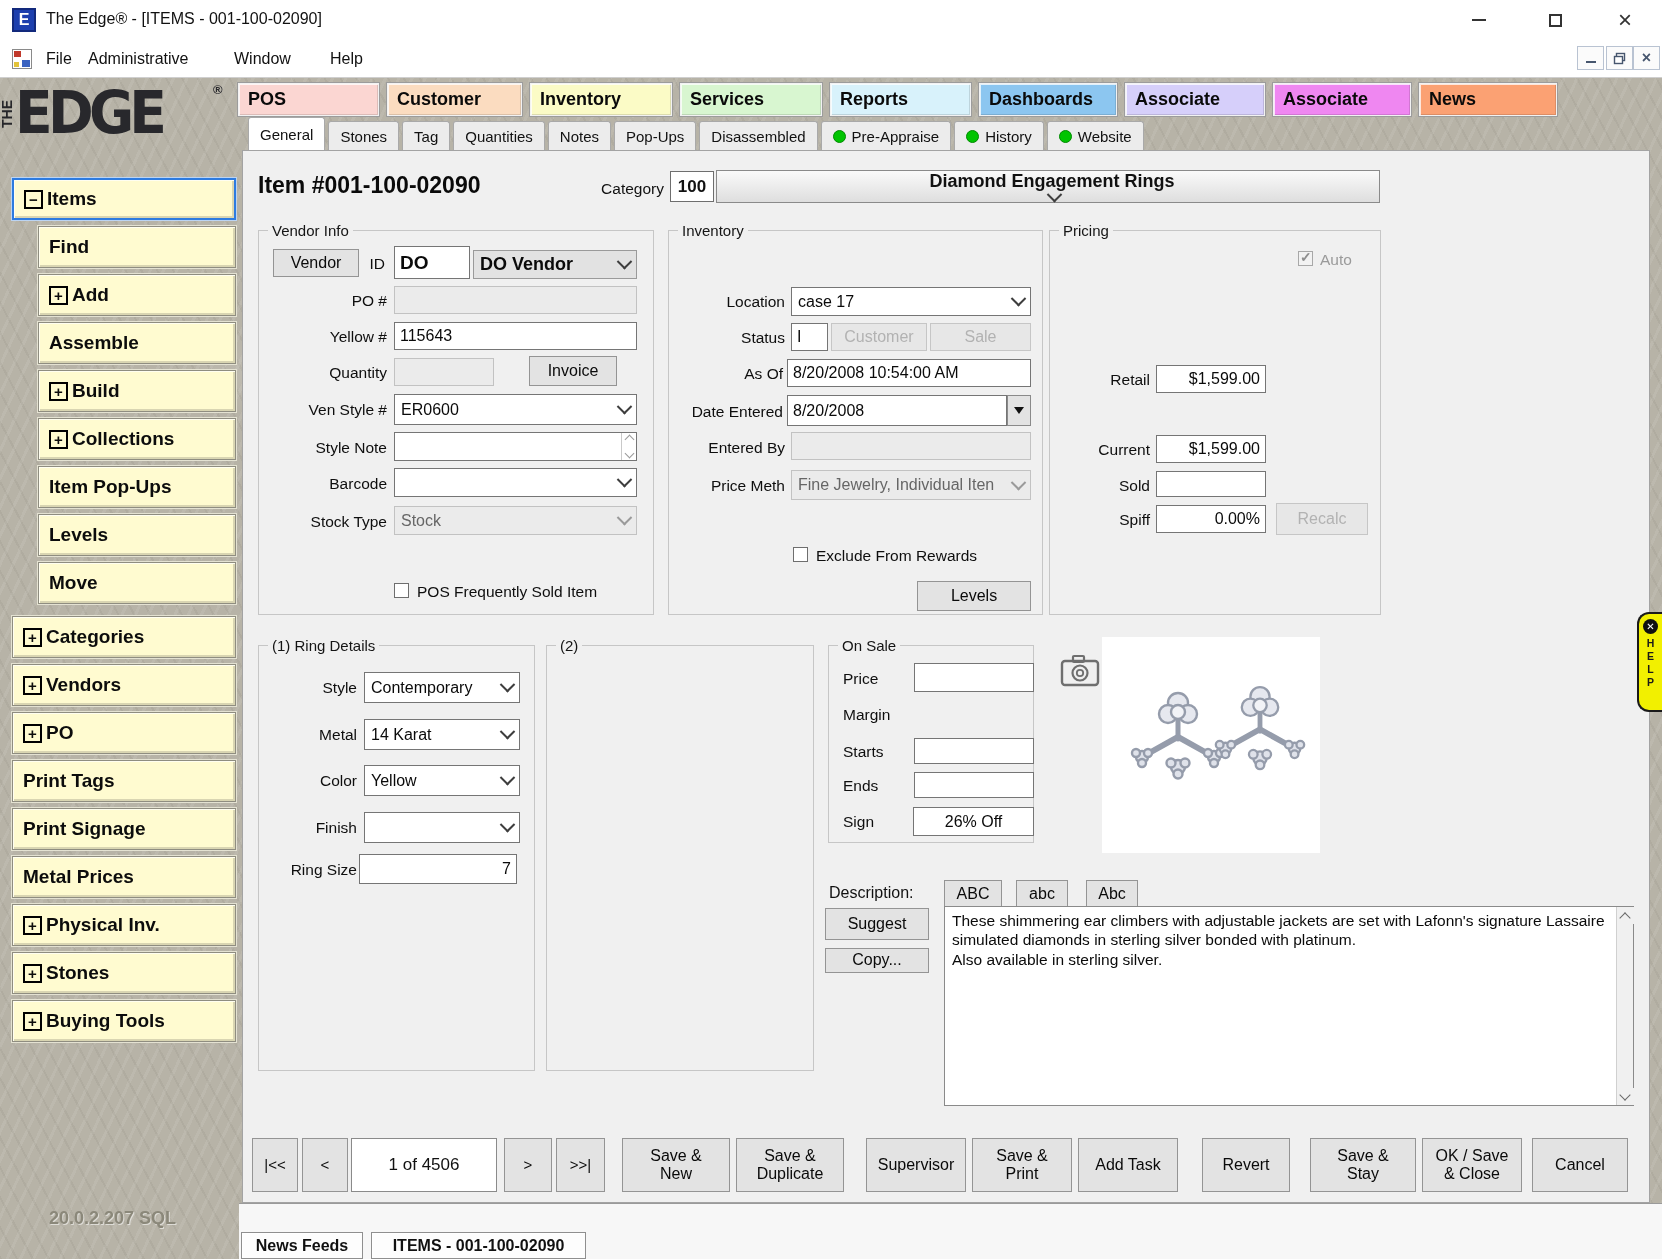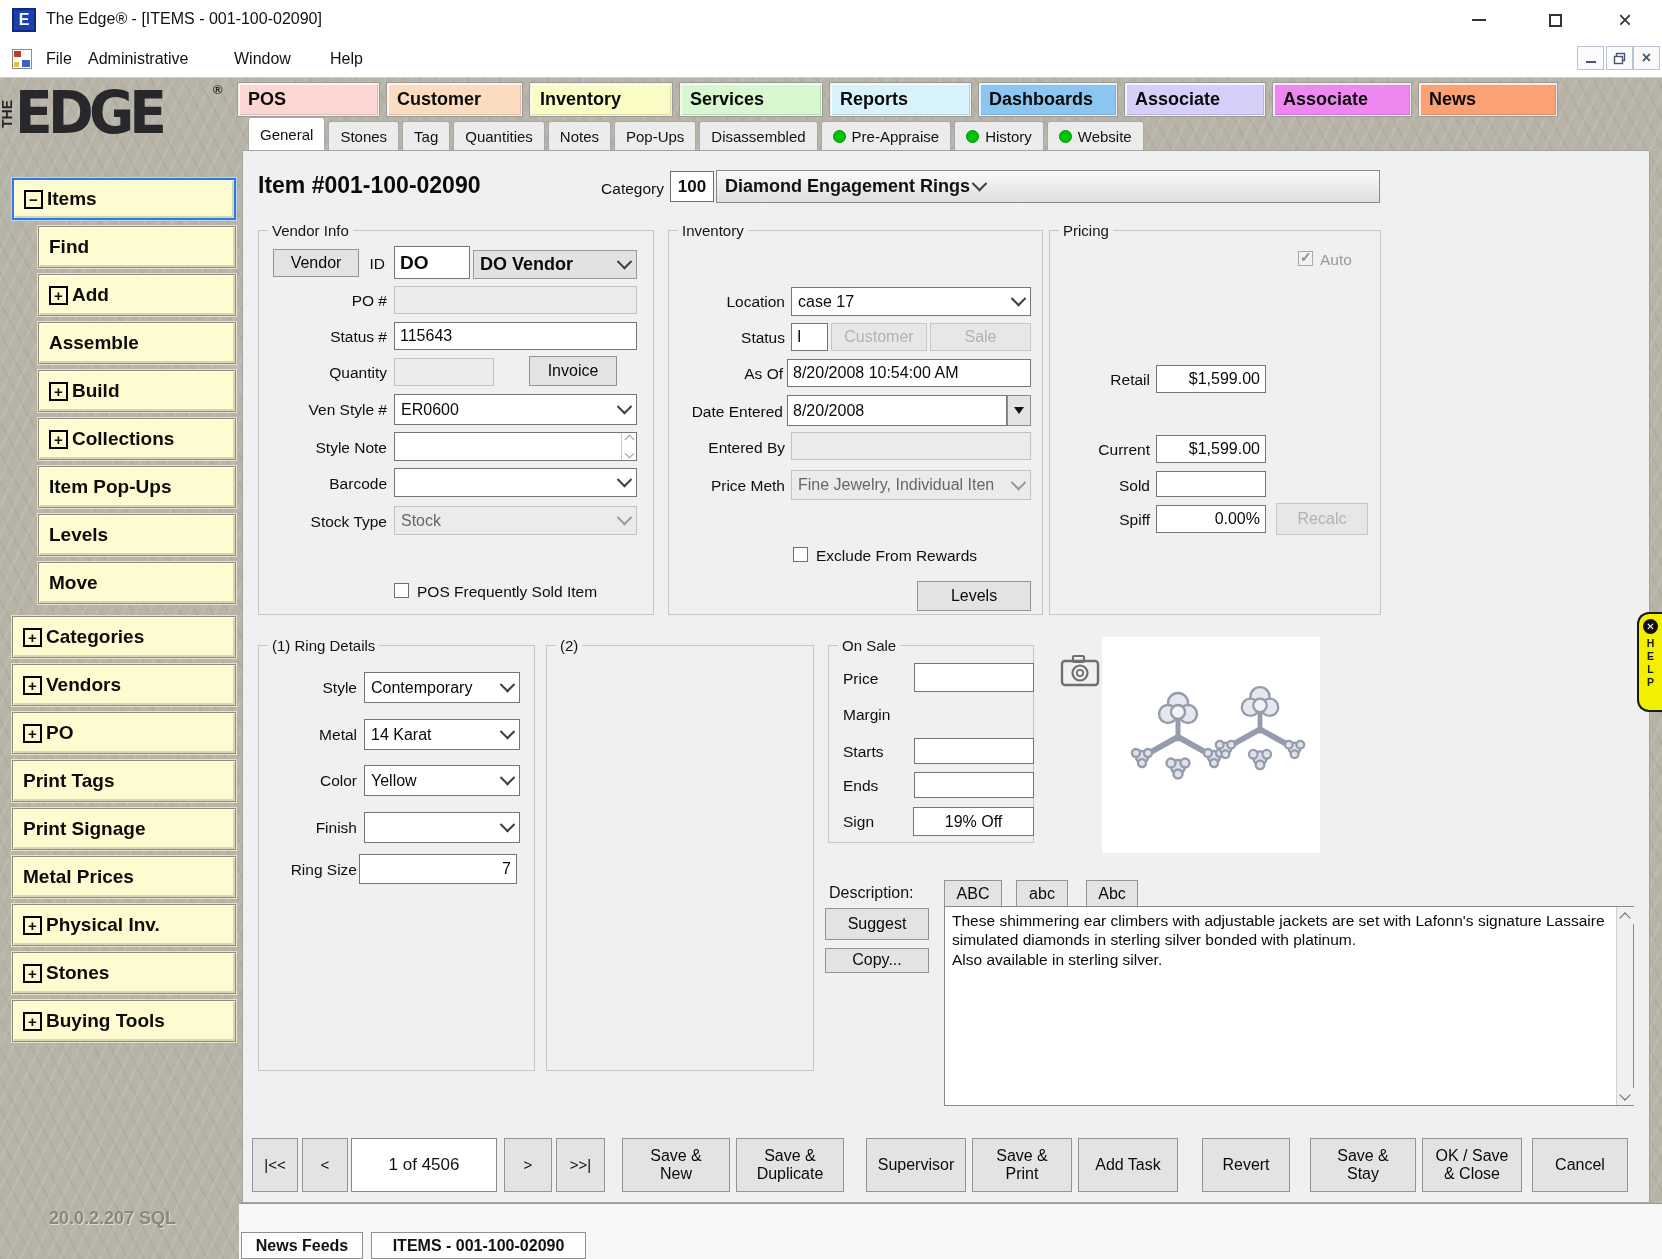--- a/index.html
+++ b/index.html
@@ -54,21 +54,21 @@
   .gdot{width:13px;height:13px;border-radius:50%;background:#00c400;border:1px solid #008a00;box-sizing:border-box;}
   
   .content{position:absolute;left:242px;top:72px;width:1408px;height:1053px;background:#f0f0f0;
     border:1px solid #a3a3a3;box-sizing:border-box;z-index:2;}
   .item-title{position:absolute;left:258px;top:94px;font-size:23px;font-weight:bold;color:#0a0a0a;z-index:3;}
   .cat-label{position:absolute;left:560px;top:102px;width:104px;text-align:right;font-size:15.5px;z-index:3;}
   .cat-code{position:absolute;left:670px;top:93px;width:44px;height:31px;background:#fff;border:1px solid #6e6e6e;
     box-sizing:border-box;font-weight:bold;font-size:17px;display:flex;align-items:center;justify-content:center;z-index:3;}
   .cat-combo{position:absolute;left:716px;top:92px;width:664px;height:33px;z-index:3;
     background:linear-gradient(#fafafa,#dedede);border:1px solid #8a8a8a;box-sizing:border-box;
-    display:flex;align-items:center;font-weight:bold;font-size:18px;padding-left:8px;}
+    display:flex;align-items:center;font-weight:bold;font-size:18px;padding-left:8px;flex-direction:column;}
   
   .group{position:absolute;border:1px solid #c6c6c6;box-sizing:border-box;z-index:3;}
   .glabel{position:absolute;top:-9px;left:9px;background:#f0f0f0;padding:0 4px;font-size:15px;color:#141414;}
   .lbl{position:absolute;font-size:15.5px;color:#0e0e0e;text-align:right;white-space:nowrap;}
   .lbl-l{position:absolute;font-size:15.5px;color:#0e0e0e;white-space:nowrap;}
   .inp{position:absolute;background:#fff;border:1px solid #757575;box-sizing:border-box;font-family:"Liberation Sans",sans-serif;
     font-size:16px;padding:0 5px;color:#0a0a0a;}
   .inp:disabled,.inp.dis{background:#ebebeb;border-color:#c2c2c2;color:#666;}
   .bold20{font-weight:bold;font-size:19px;}
   .money{text-align:right;}
@@ -323,21 +323,21 @@
       <span class="glabel">Vendor Info</span>
       <div class="btn" style="left:14px;top:18px;width:86px;height:28px"><span>Vendor</span></div>
       <span class="lbl" style="left:96px;top:24px;width:30px">ID</span>
       <input class="inp bold20" style="left: 135px; top: 15px; width: 76px; height: 33px;" value="DO">
       <div class="combo gray boldtxt" style="left:214px;top:19px;width:164px;height:29px">
         <span class="combo-text">DO Vendor</span>
         <span class="chev"></span>
       </div>
       <span class="lbl" style="left:4px;top:61px;width:124px">PO #</span>
       <input class="inp dis" style="left: 135px; top: 55px; width: 243px; height: 28px;" disabled="" value="">
-      <span class="lbl" style="left:4px;top:97px;width:124px">Status #</span>
+      <span class="lbl" style="left:4px;top:97px;width:124px">Yellow #</span>
       <input class="inp" style="left: 135px; top: 91px; width: 243px; height: 28px;" value="115643">
       <span class="lbl" style="left:4px;top:133px;width:124px">Quantity</span>
       <input class="inp dis" style="left: 135px; top: 127px; width: 100px; height: 28px;" disabled="" value="">
       <div class="btn" style="left:270px;top:125px;width:88px;height:30px"><span>Invoice</span></div>
       <span class="lbl" style="left:4px;top:170px;width:124px">Ven Style #</span>
       <div class="combo" style="left:135px;top:163px;width:243px;height:31px">
         <span class="combo-text">ER0600</span>
         <span class="chev"></span>
       </div>
       <span class="lbl" style="left:4px;top:208px;width:124px">Style Note</span>
@@ -449,21 +449,21 @@
       <span class="glabel">On Sale</span>
       <span class="lbl-l" style="left:14px;top:24px">Price</span>
       <input class="inp" style="left: 85px; top: 17px; width: 120px; height: 29px;" value="">
       <span class="lbl-l" style="left:14px;top:60px">Margin</span>
       <span class="lbl-l" style="left:14px;top:97px">Starts</span>
       <input class="inp" style="left: 85px; top: 92px; width: 120px; height: 26px;" value="">
       <span class="lbl-l" style="left:14px;top:131px">Ends</span>
       <input class="inp" style="left: 85px; top: 126px; width: 120px; height: 26px;" value="">
       <span class="lbl-l" style="left:14px;top:167px">Sign</span>
       <div class="robox" style="left:84px;top:161px;width:121px;height:29px;justify-content:center">
-          <span>19% Off</span>
+          <span>26% Off</span>
         </div>
     </div>
 
     <div class="camera">
       <svg width="42" height="34" viewBox="0 0 42 34">
         <rect x="13" y="2" width="11" height="6" rx="1" fill="none" stroke="#6f6f6f" stroke-width="2.2"></rect>
         <rect x="2" y="7" width="36" height="24" rx="3" fill="none" stroke="#6f6f6f" stroke-width="2.4"></rect>
         <circle cx="20" cy="19" r="7.5" fill="none" stroke="#6f6f6f" stroke-width="2.2"></circle>
         <circle cx="20" cy="19" r="3.2" fill="none" stroke="#6f6f6f" stroke-width="1.8"></circle>
       </svg>

